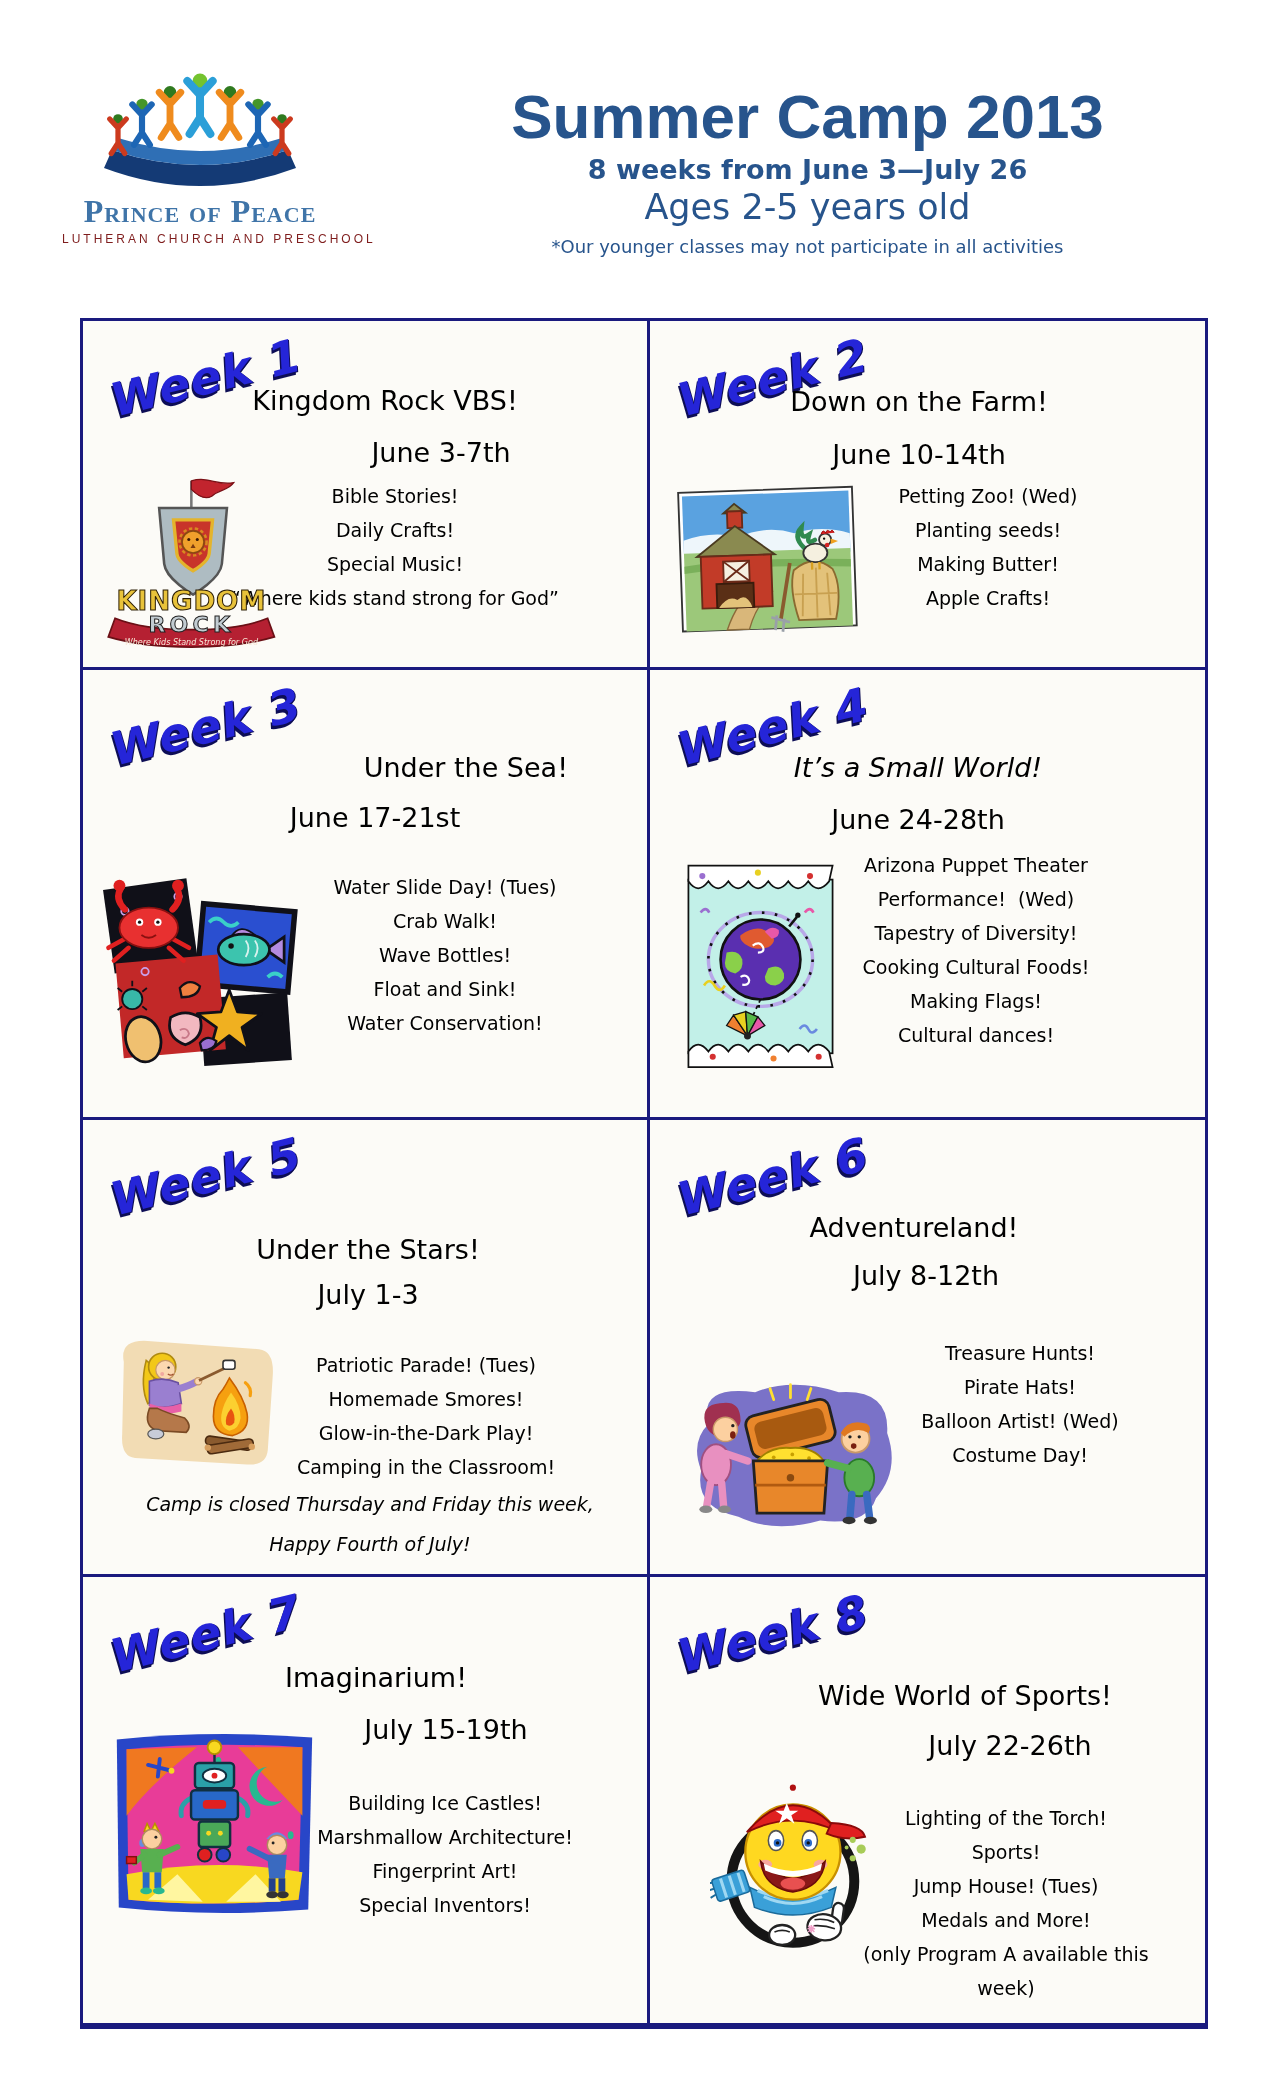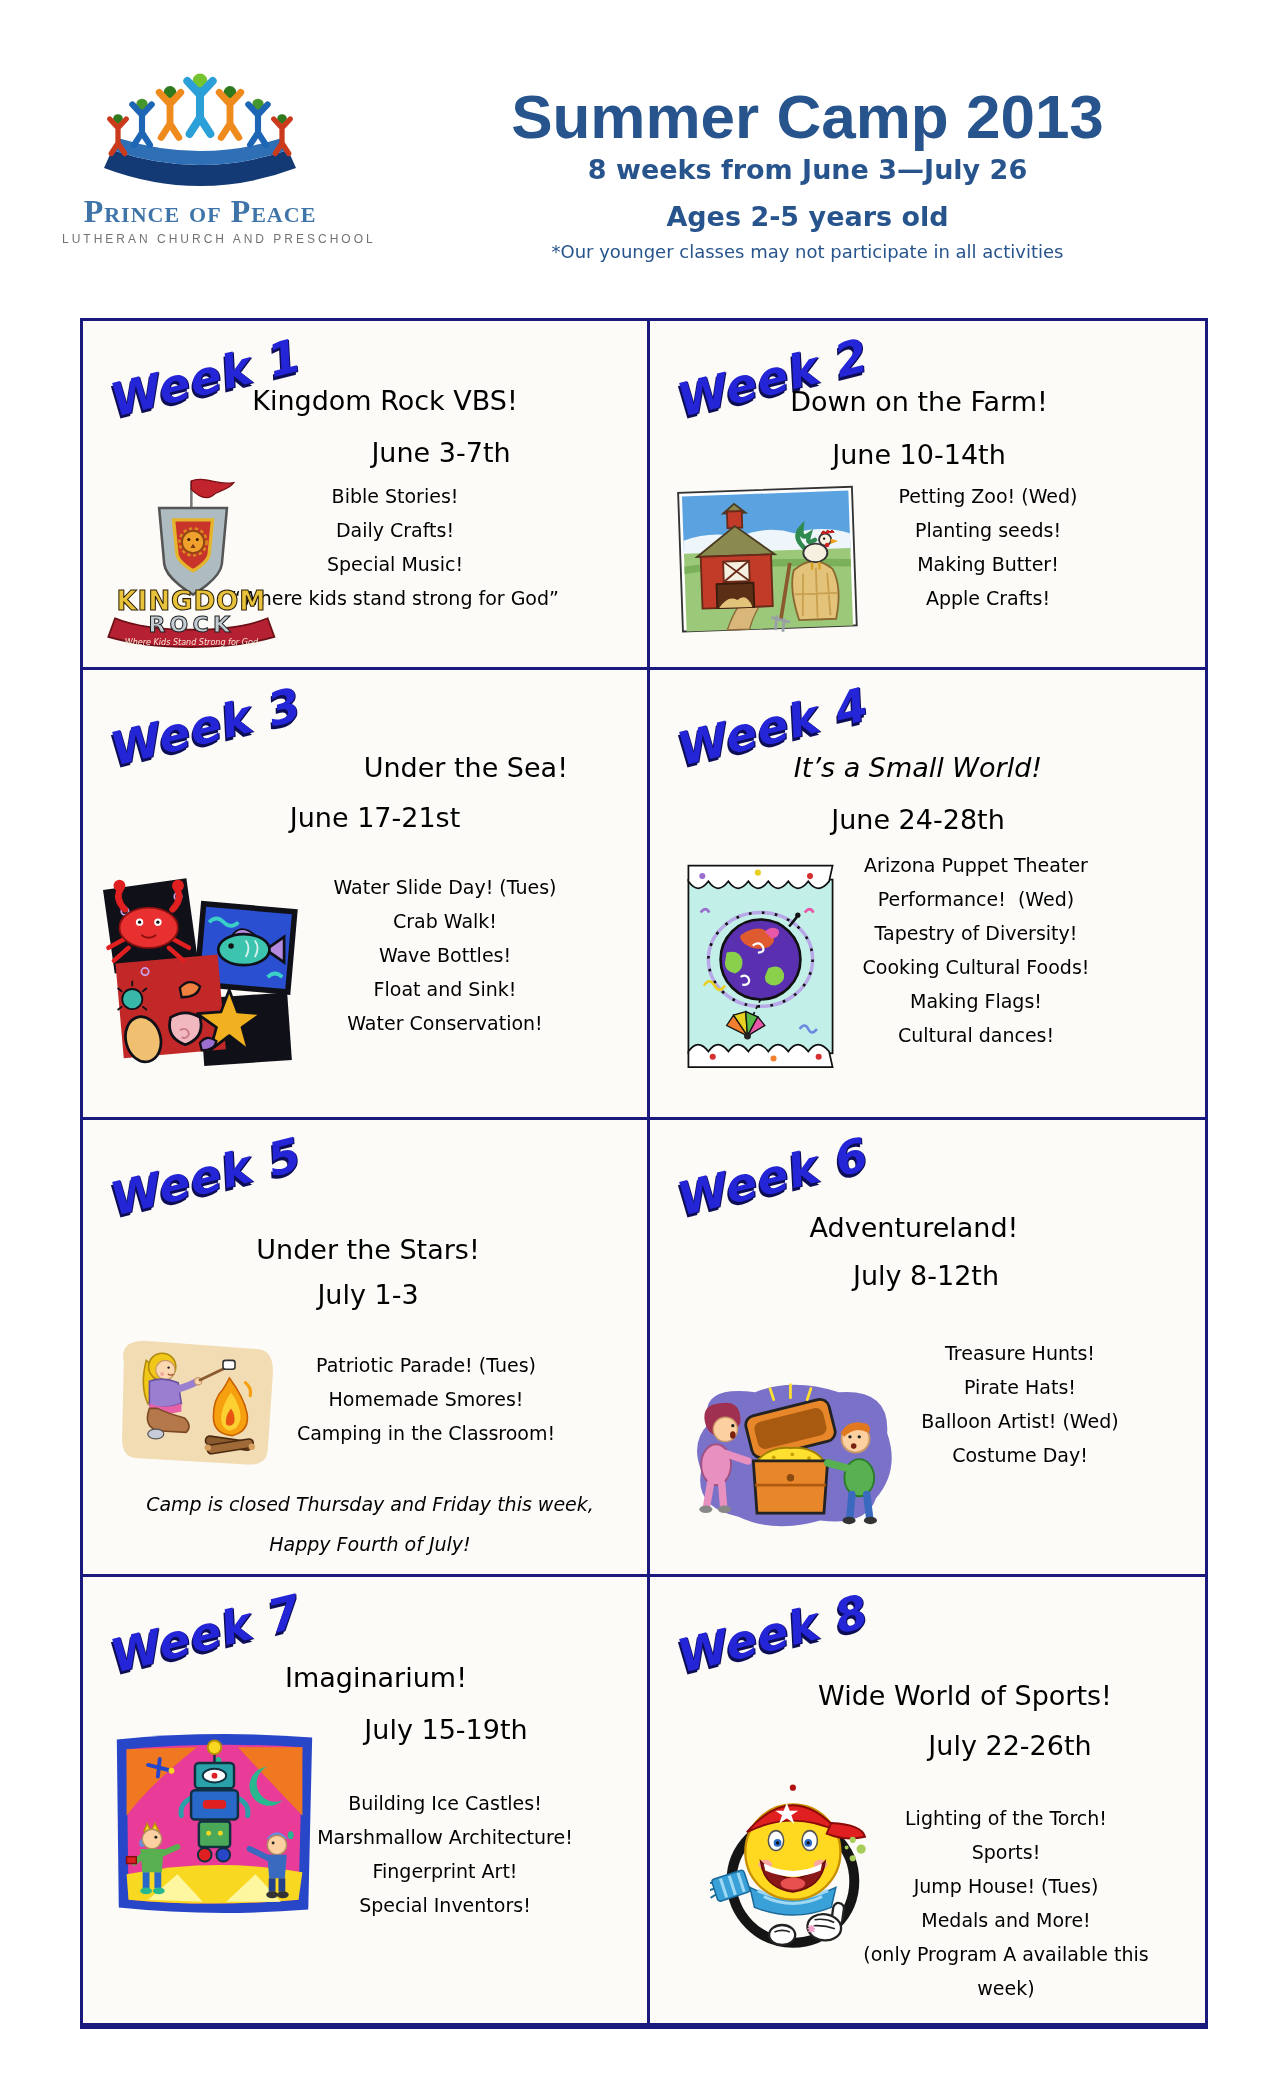--- a/index.html
+++ b/index.html
@@ -9,27 +9,27 @@
   }
   .page{position:absolute;inset:0;}
 
   
   .logo{position:absolute;left:62px;top:56px;width:276px;text-align:center;}
   .org-name{
     font-family:"Liberation Serif",serif;font-variant:small-caps;font-weight:bold;
     font-size:32px;color:#3f74a8;letter-spacing:1px;line-height:34px;margin-top:2px;
   }
   .org-sub{
-    font-family:"Liberation Sans",sans-serif;font-size:12px;color:#737373;
+    font-family:"Liberation Sans",sans-serif;font-size:12px;color:#7f1d1d;
     letter-spacing:3px;margin-top:4px;white-space:nowrap;
   }
   .header-text{position:absolute;left:385px;top:84px;width:845px;text-align:center;color:#27548c;}
   .main-title{font-size:62px;font-weight:bold;line-height:66px;font-family:"Liberation Sans",sans-serif;}
   .sub1{margin-top:4px;font-size:27px;font-weight:bold;}
-  .sub2{margin-top:16px;font-size:27px;font-weight:bold;}
+  .sub2{margin-top:2px;font-size:35px;font-weight:normal;}
   .footnote{margin-top:9px;font-size:18px;}
 
   
   .grid{
     position:absolute;left:80px;top:318px;width:1128px;box-sizing:border-box;
     display:grid;grid-template-columns:567px 555px;grid-template-rows:349px 450px 457px 446px;
     border:3px solid #1a1a7e;border-bottom-width:6px;background:#fcfbf7;
   }
   .cell{position:relative;box-sizing:border-box;overflow:hidden;}
   .colL{border-right:3px solid #1a1a7e;}
@@ -324,20 +324,21 @@
       </div>
     </div>
 
     <div class="cell c5 colL rowTop">
       <div class="week-label">Week 5</div>
       <div class="cell-title">Under the Stars!</div>
       <div class="cell-date">July 1-3</div>
       <div class="acts">
         <div class="activity">Patriotic Parade! (Tues)</div>
         <div class="activity">Homemade Smores!</div>
+        <div class="activity">Glow-in-the-Dark Play!</div>
         <div class="activity">Camping in the Classroom!</div>
       </div>
       <div class="notes">
         <div class="note-line">Camp is closed Thursday and Friday this week,</div>
         <div class="note-line">Happy Fourth of July!</div>
       </div>
       <div class="img">
         <svg viewBox="0 0 210 175">
           <path d="M16,40 Q10,10 50,14 L185,24 Q205,26 202,60 L196,150 Q194,170 170,168 L30,160 Q12,158 14,130 Z" fill="#f2dcb4"></path>
           <g>

